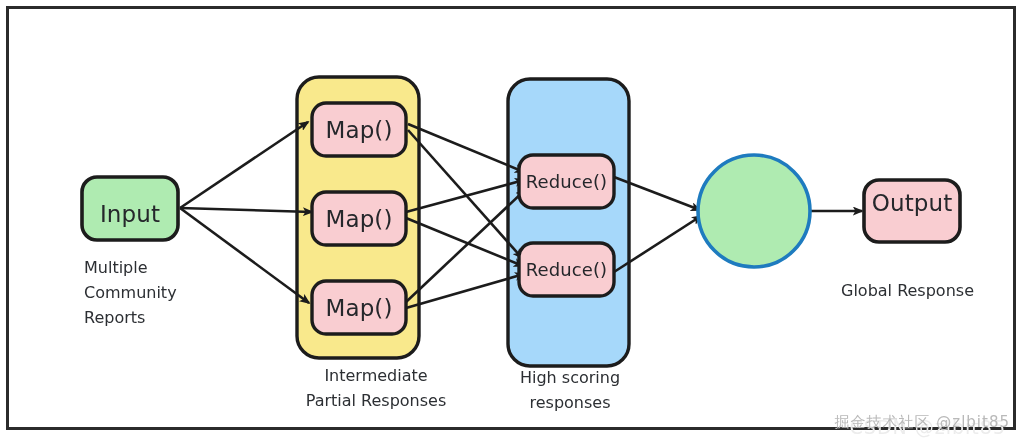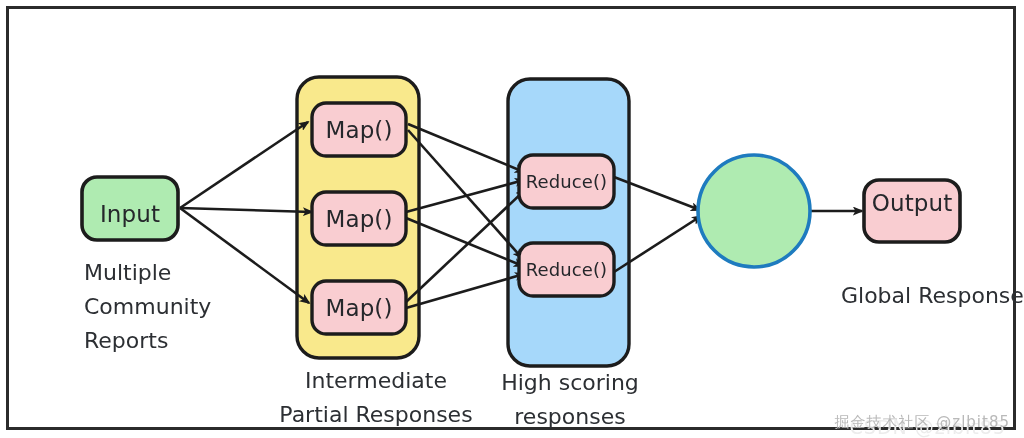--- a/index.html
+++ b/index.html
@@ -45,21 +45,21 @@
   }
   .node-label {
     display: flex;
     align-items: center;
     justify-content: center;
     font-size: 23px;
     letter-spacing: 0.1px;
     pointer-events: none;
   }
   .caption {
-    font-size: 22px;
+    font-size: 16px;
     line-height: 1.55;
     color: #2c2f33;
     white-space: pre-line;
   }
   .caption.center {
     text-align: center;
   }
   #watermark {
     position: absolute;
     right: 14px;

